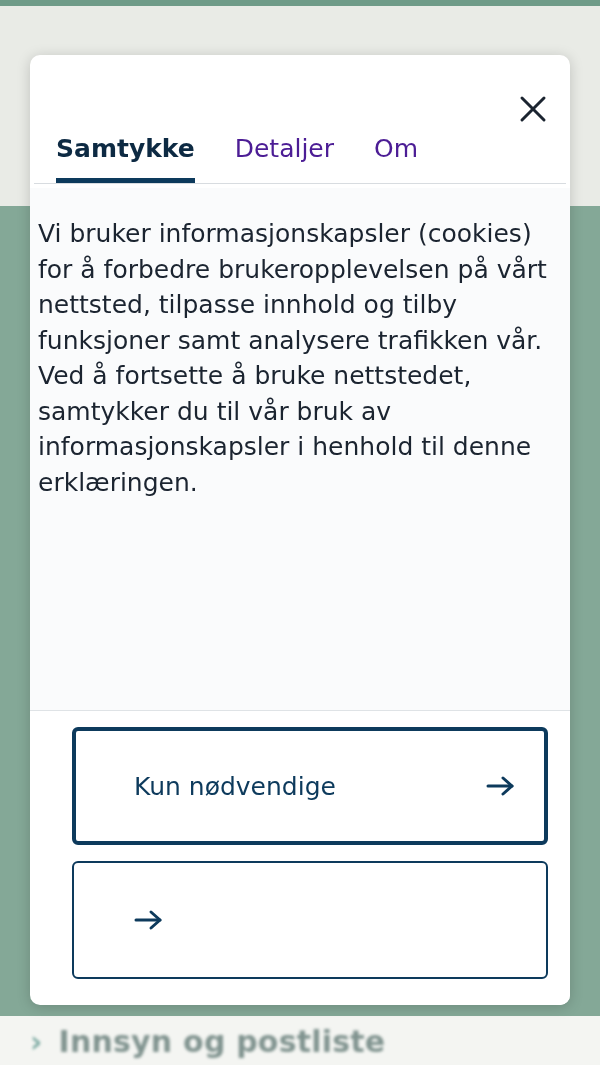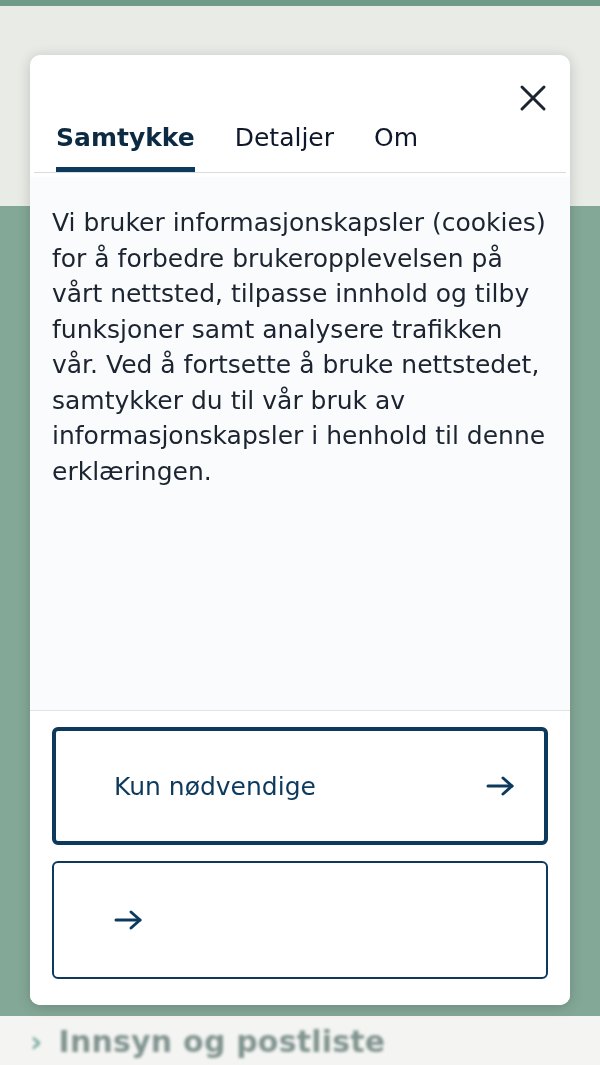--- a/index.html
+++ b/index.html
@@ -72,20 +72,21 @@
     box-shadow: 0 2px 14px rgba(0,0,0,0.18);
     overflow: hidden;
     display: flex;
     flex-direction: column;
   }
 
   .modal-header {
     position: relative;
     flex: 0 0 auto;
     padding: 4px;
+    margin-top: 11px;
   }
 
   .close-btn {
     position: absolute;
     right: 16px;
     top: 22px;
     width: 42px;
     height: 42px;
     border: none;
     background: transparent;
@@ -99,54 +100,55 @@
 
   .tabs {
     display: flex;
     align-items: flex-end;
     padding: 0 22px;
     margin-top: 64px;
     border-bottom: 1px solid #d8dce0;
   }
   .tab {
     font-size: 25px;
-    color: #0f172a;
+    color: #4c1d95;
     background: transparent;
     border: none;
     padding: 0 0 14px 0;
     margin-right: 40px;
     cursor: pointer;
     font-family: "DejaVu Sans", sans-serif;
     border-bottom: 5px solid transparent;
     line-height: 1.2;
   }
   .tab.active {
     color: #0d2a43;
     font-weight: bold;
     border-bottom-color: #0d3a5c;
   }
 
   .modal-body {
     flex: 1 1 auto;
     background: #fafbfc;
-    padding: 28px 22px 24px 22px;
+    padding: 28px 22px 24px 8px;
     border-bottom: 1px solid #dfe3e6;
     overflow: hidden;
   }
   .body-text {
     font-size: 25px;
     line-height: 1.42;
     color: #1b2430;
     margin: 0;
   }
 
   .modal-actions {
     flex: 0 0 auto;
     background: #ffffff;
     padding: 16px 22px 26px 22px;
+    margin-left: 20px;
   }
   .action-btn {
     display: flex;
     align-items: center;
     justify-content: space-between;
     width: 100%;
     box-sizing: border-box;
     height: 118px;
     background: #ffffff;
     border: 2px solid #0d3a5c;

